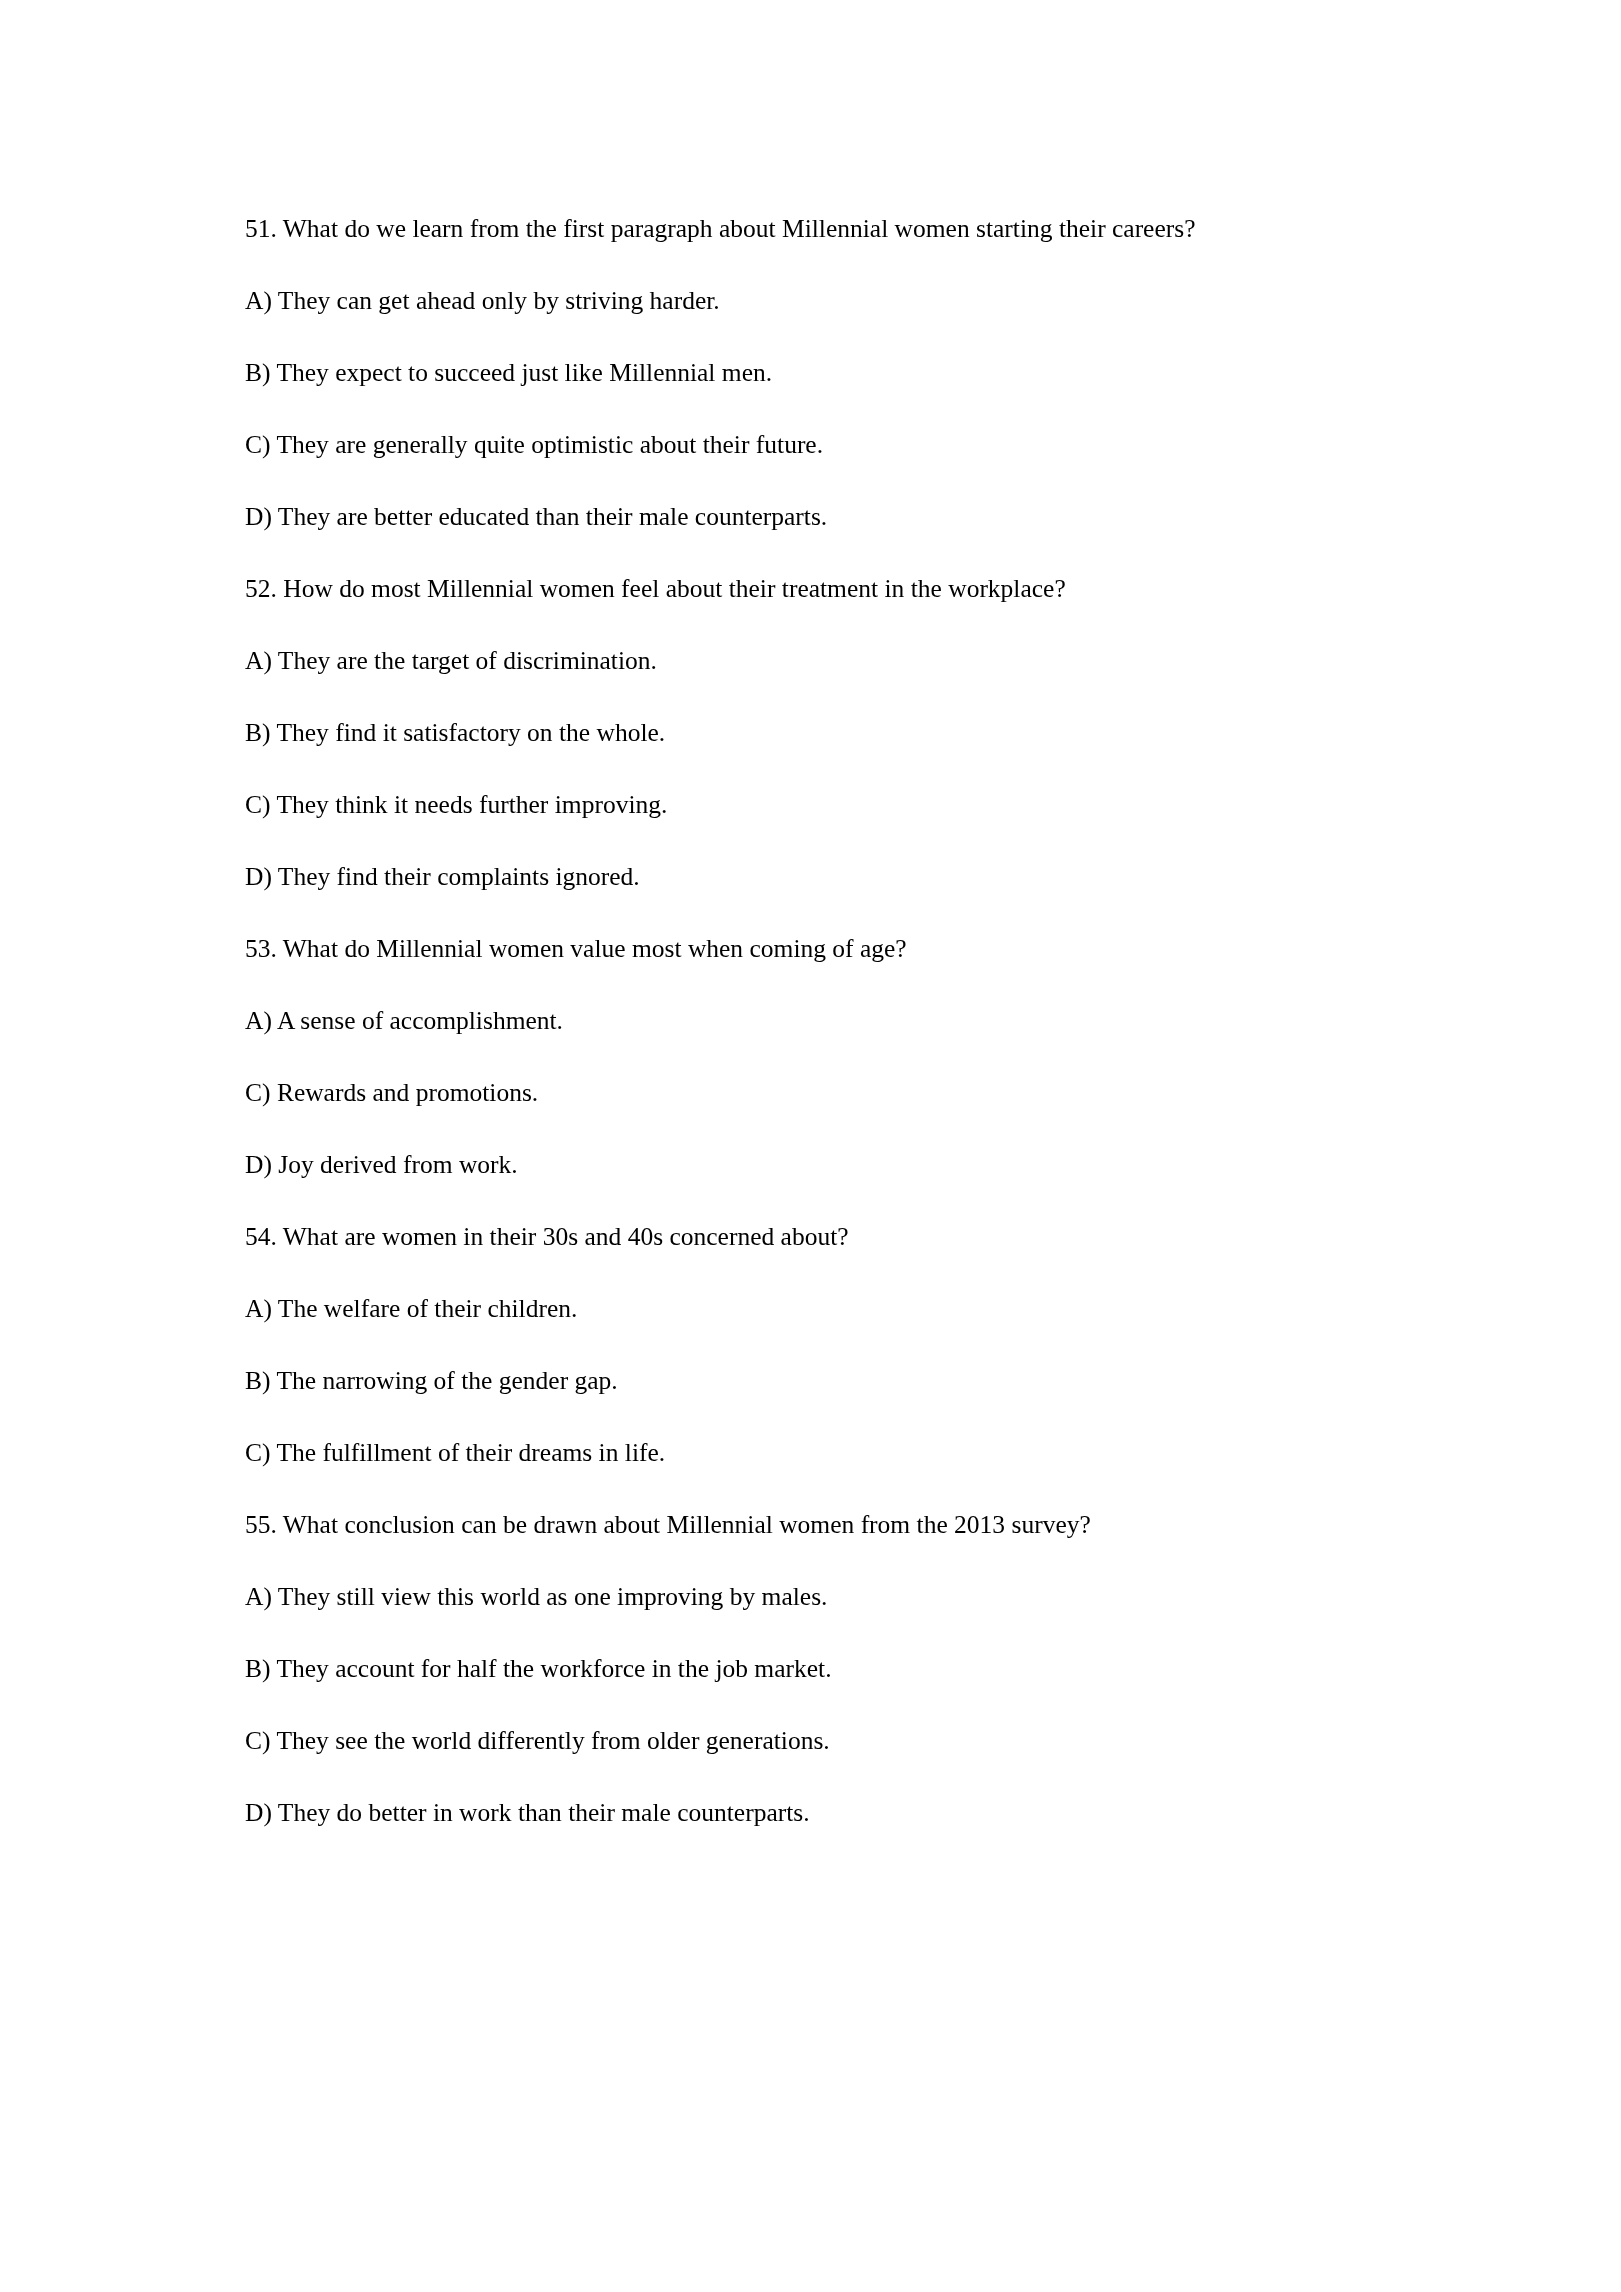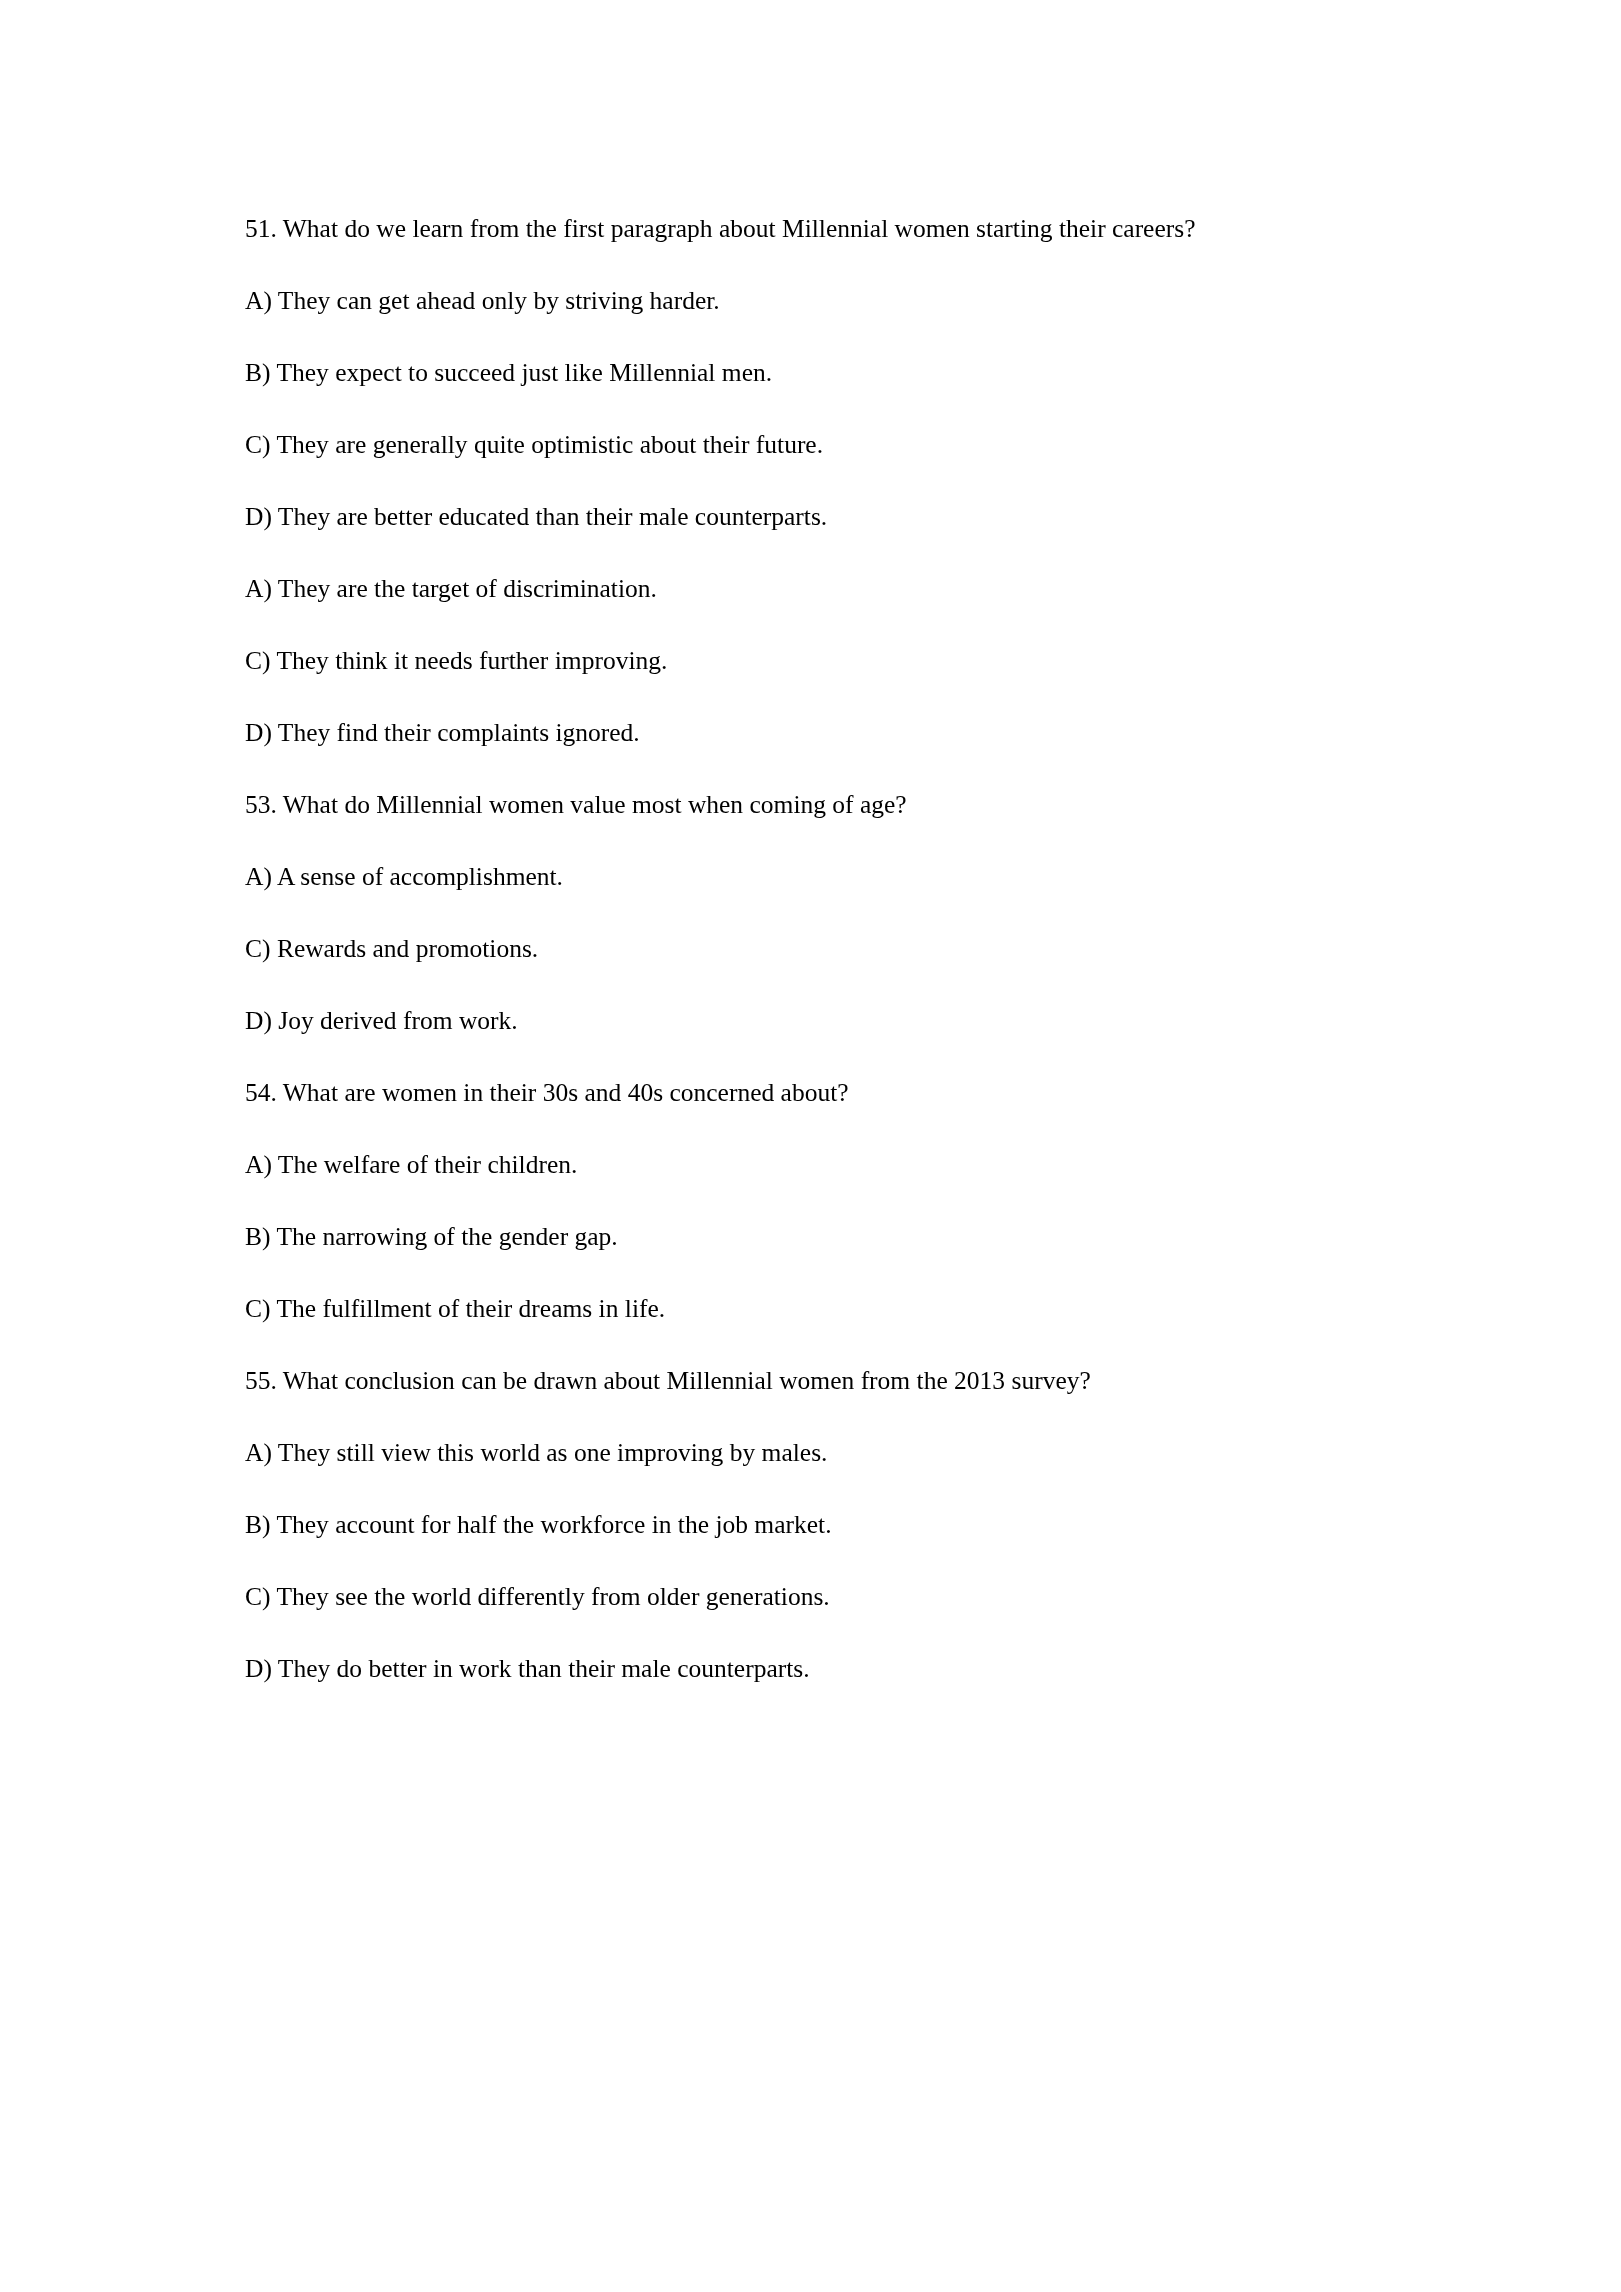--- a/index.html
+++ b/index.html
@@ -43,21 +43,23 @@
 
 <div class="page">
   <div class="content">
 
     <div class="line"><span>51.</span> <span>What do we learn from the first paragraph about Millennial women starting their careers?</span></div>
     <div class="line"><span>A)</span> <span>They can get ahead only by striving harder.</span></div>
     <div class="line"><span>B)</span> <span>They expect to succeed just like Millennial men.</span></div>
     <div class="line"><span>C)</span> <span>They are generally quite optimistic about their future.</span></div>
     <div class="line"><span>D)</span> <span>They are better educated than their male counterparts.</span></div>
 
+    <div class="line"><span>52.</span> <span>How do most Millennial women feel about their treatment in the workplace?</span></div>
     <div class="line"><span>A)</span> <span>They are the target of discrimination.</span></div>
+    <div class="line"><span>B)</span> <span>They find it satisfactory on the whole.</span></div>
     <div class="line"><span>C)</span> <span>They think it needs further improving.</span></div>
     <div class="line"><span>D)</span> <span>They find their complaints ignored.</span></div>
 
     <div class="line"><span>53.</span> <span>What do Millennial women value most when coming of age?</span></div>
     <div class="line"><span>A)</span> <span>A sense of accomplishment.</span></div>
     <div class="line"><span>C)</span> <span>Rewards and promotions.</span></div>
     <div class="line"><span>D)</span> <span>Joy derived from work.</span></div>
 
     <div class="line"><span>54.</span> <span>What are women in their 30s and 40s concerned about?</span></div>
     <div class="line"><span>A)</span> <span>The welfare of their children.</span></div>

